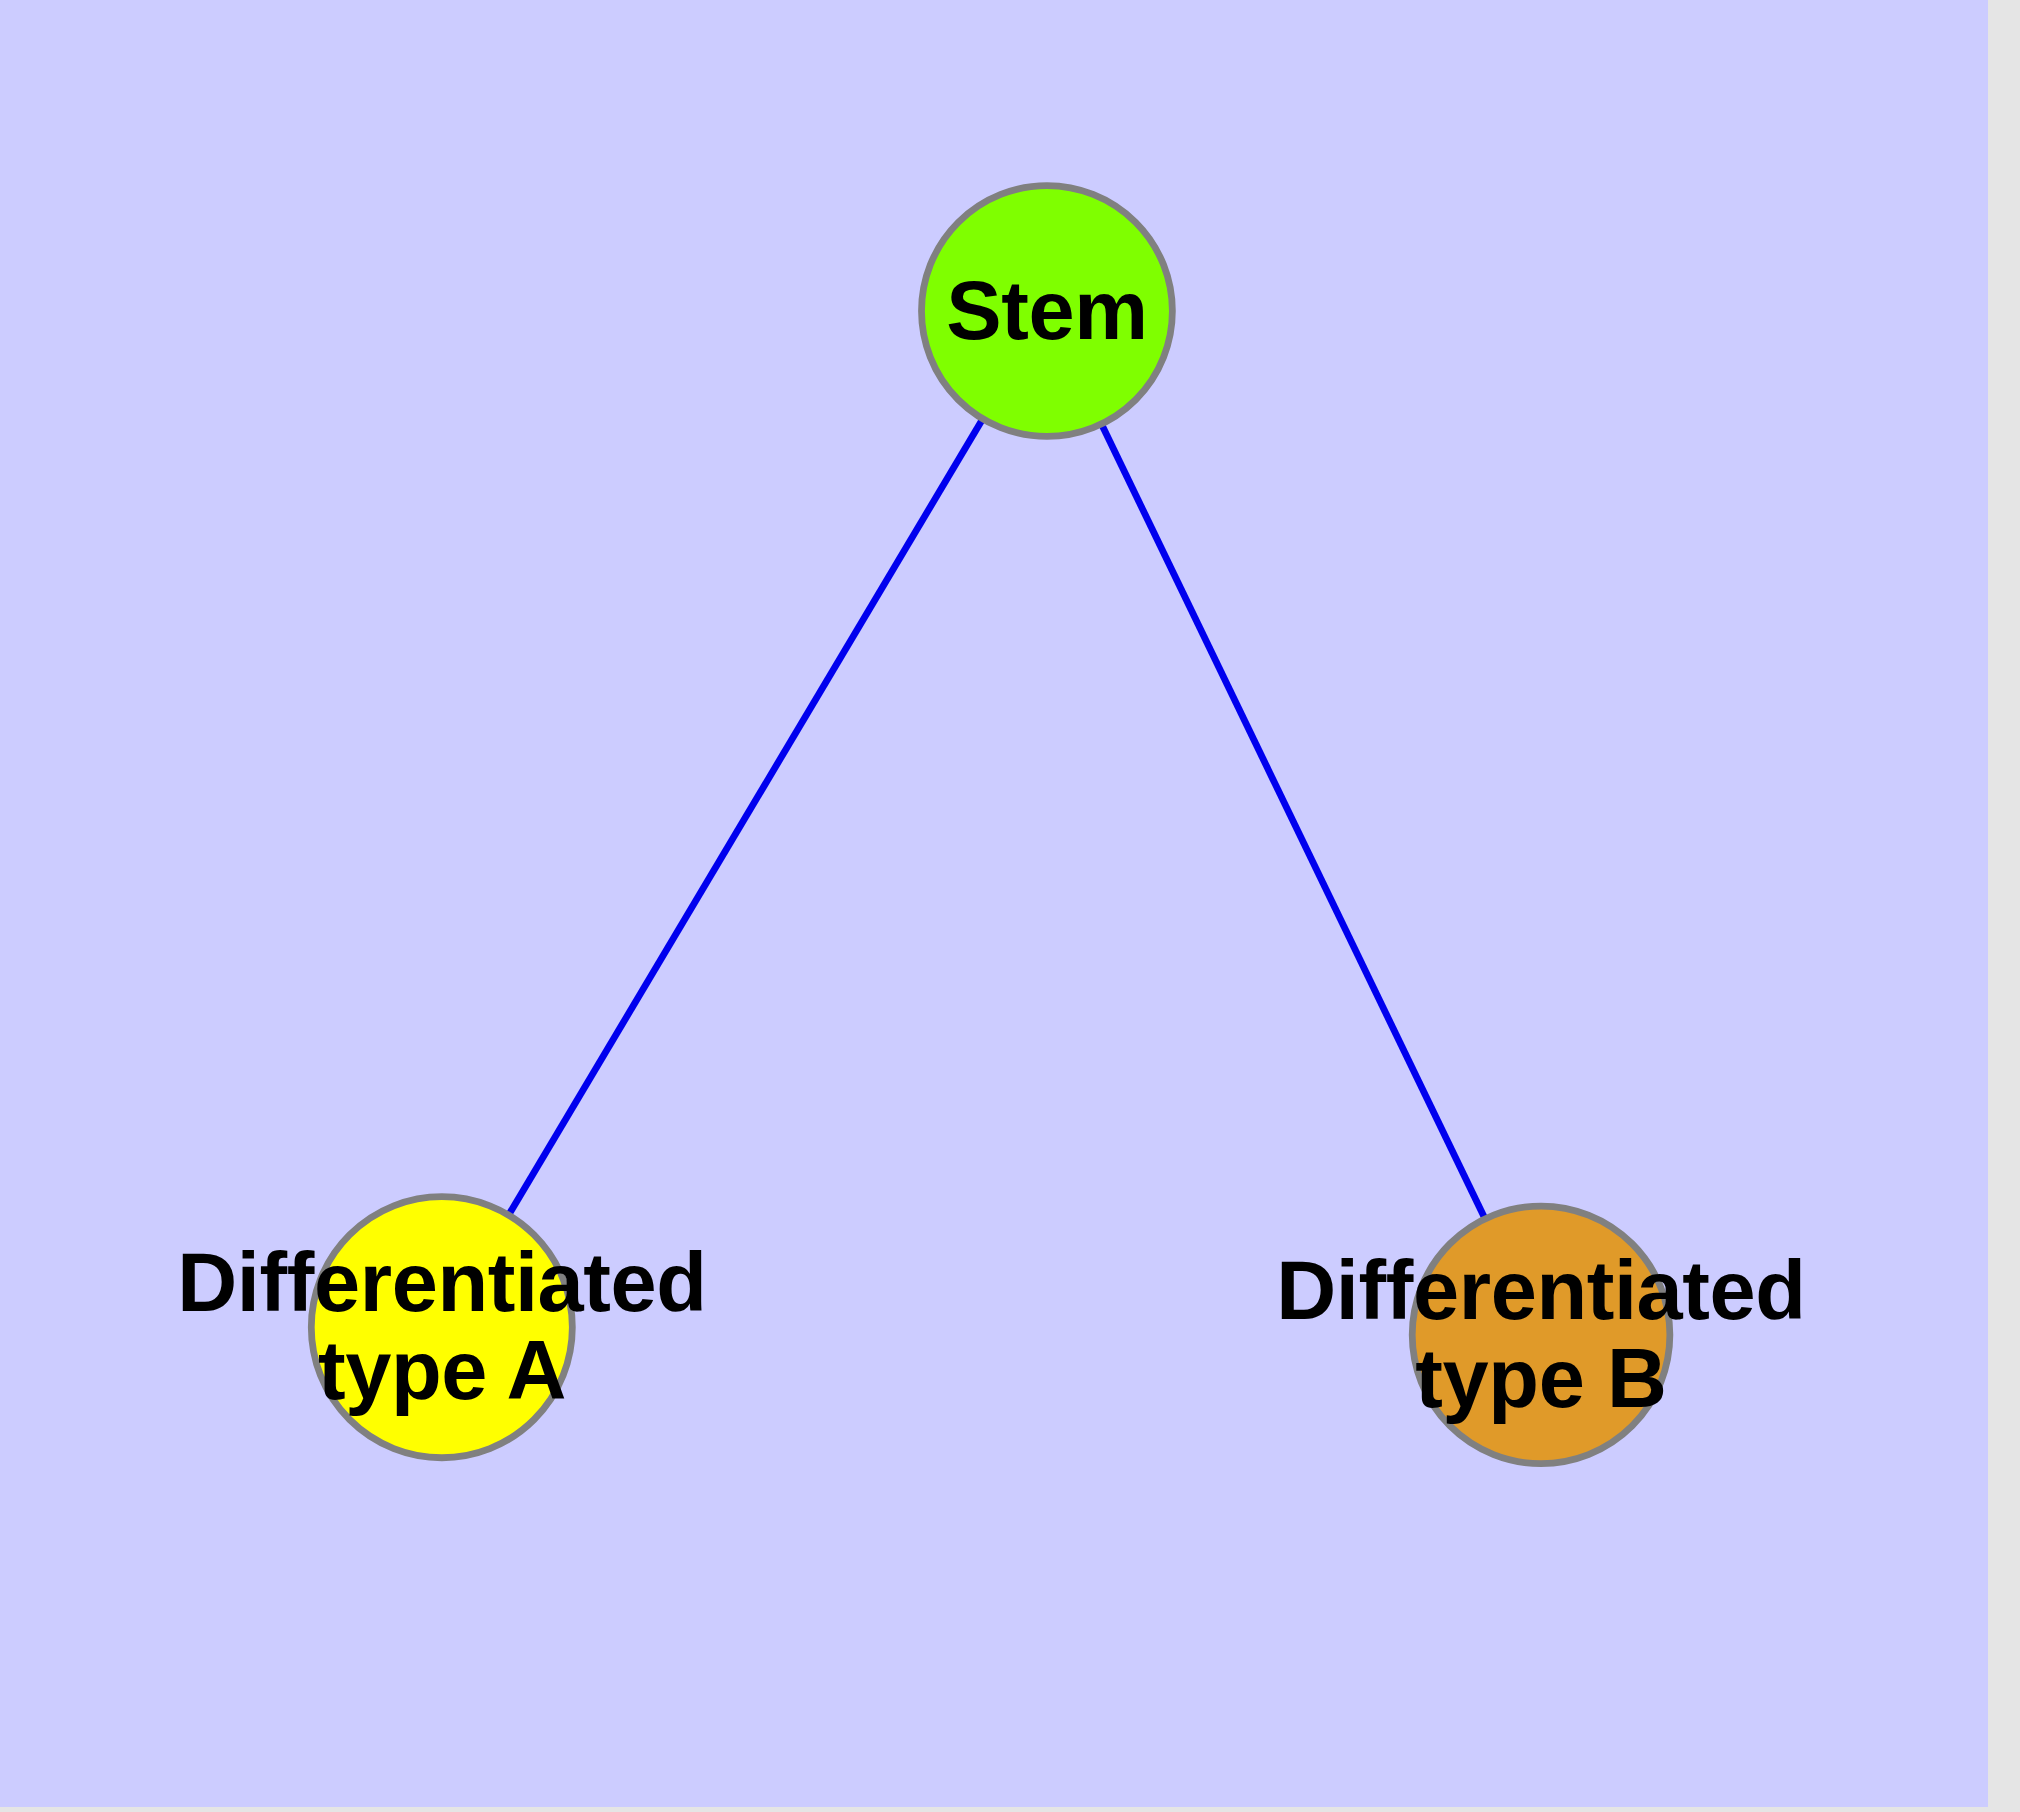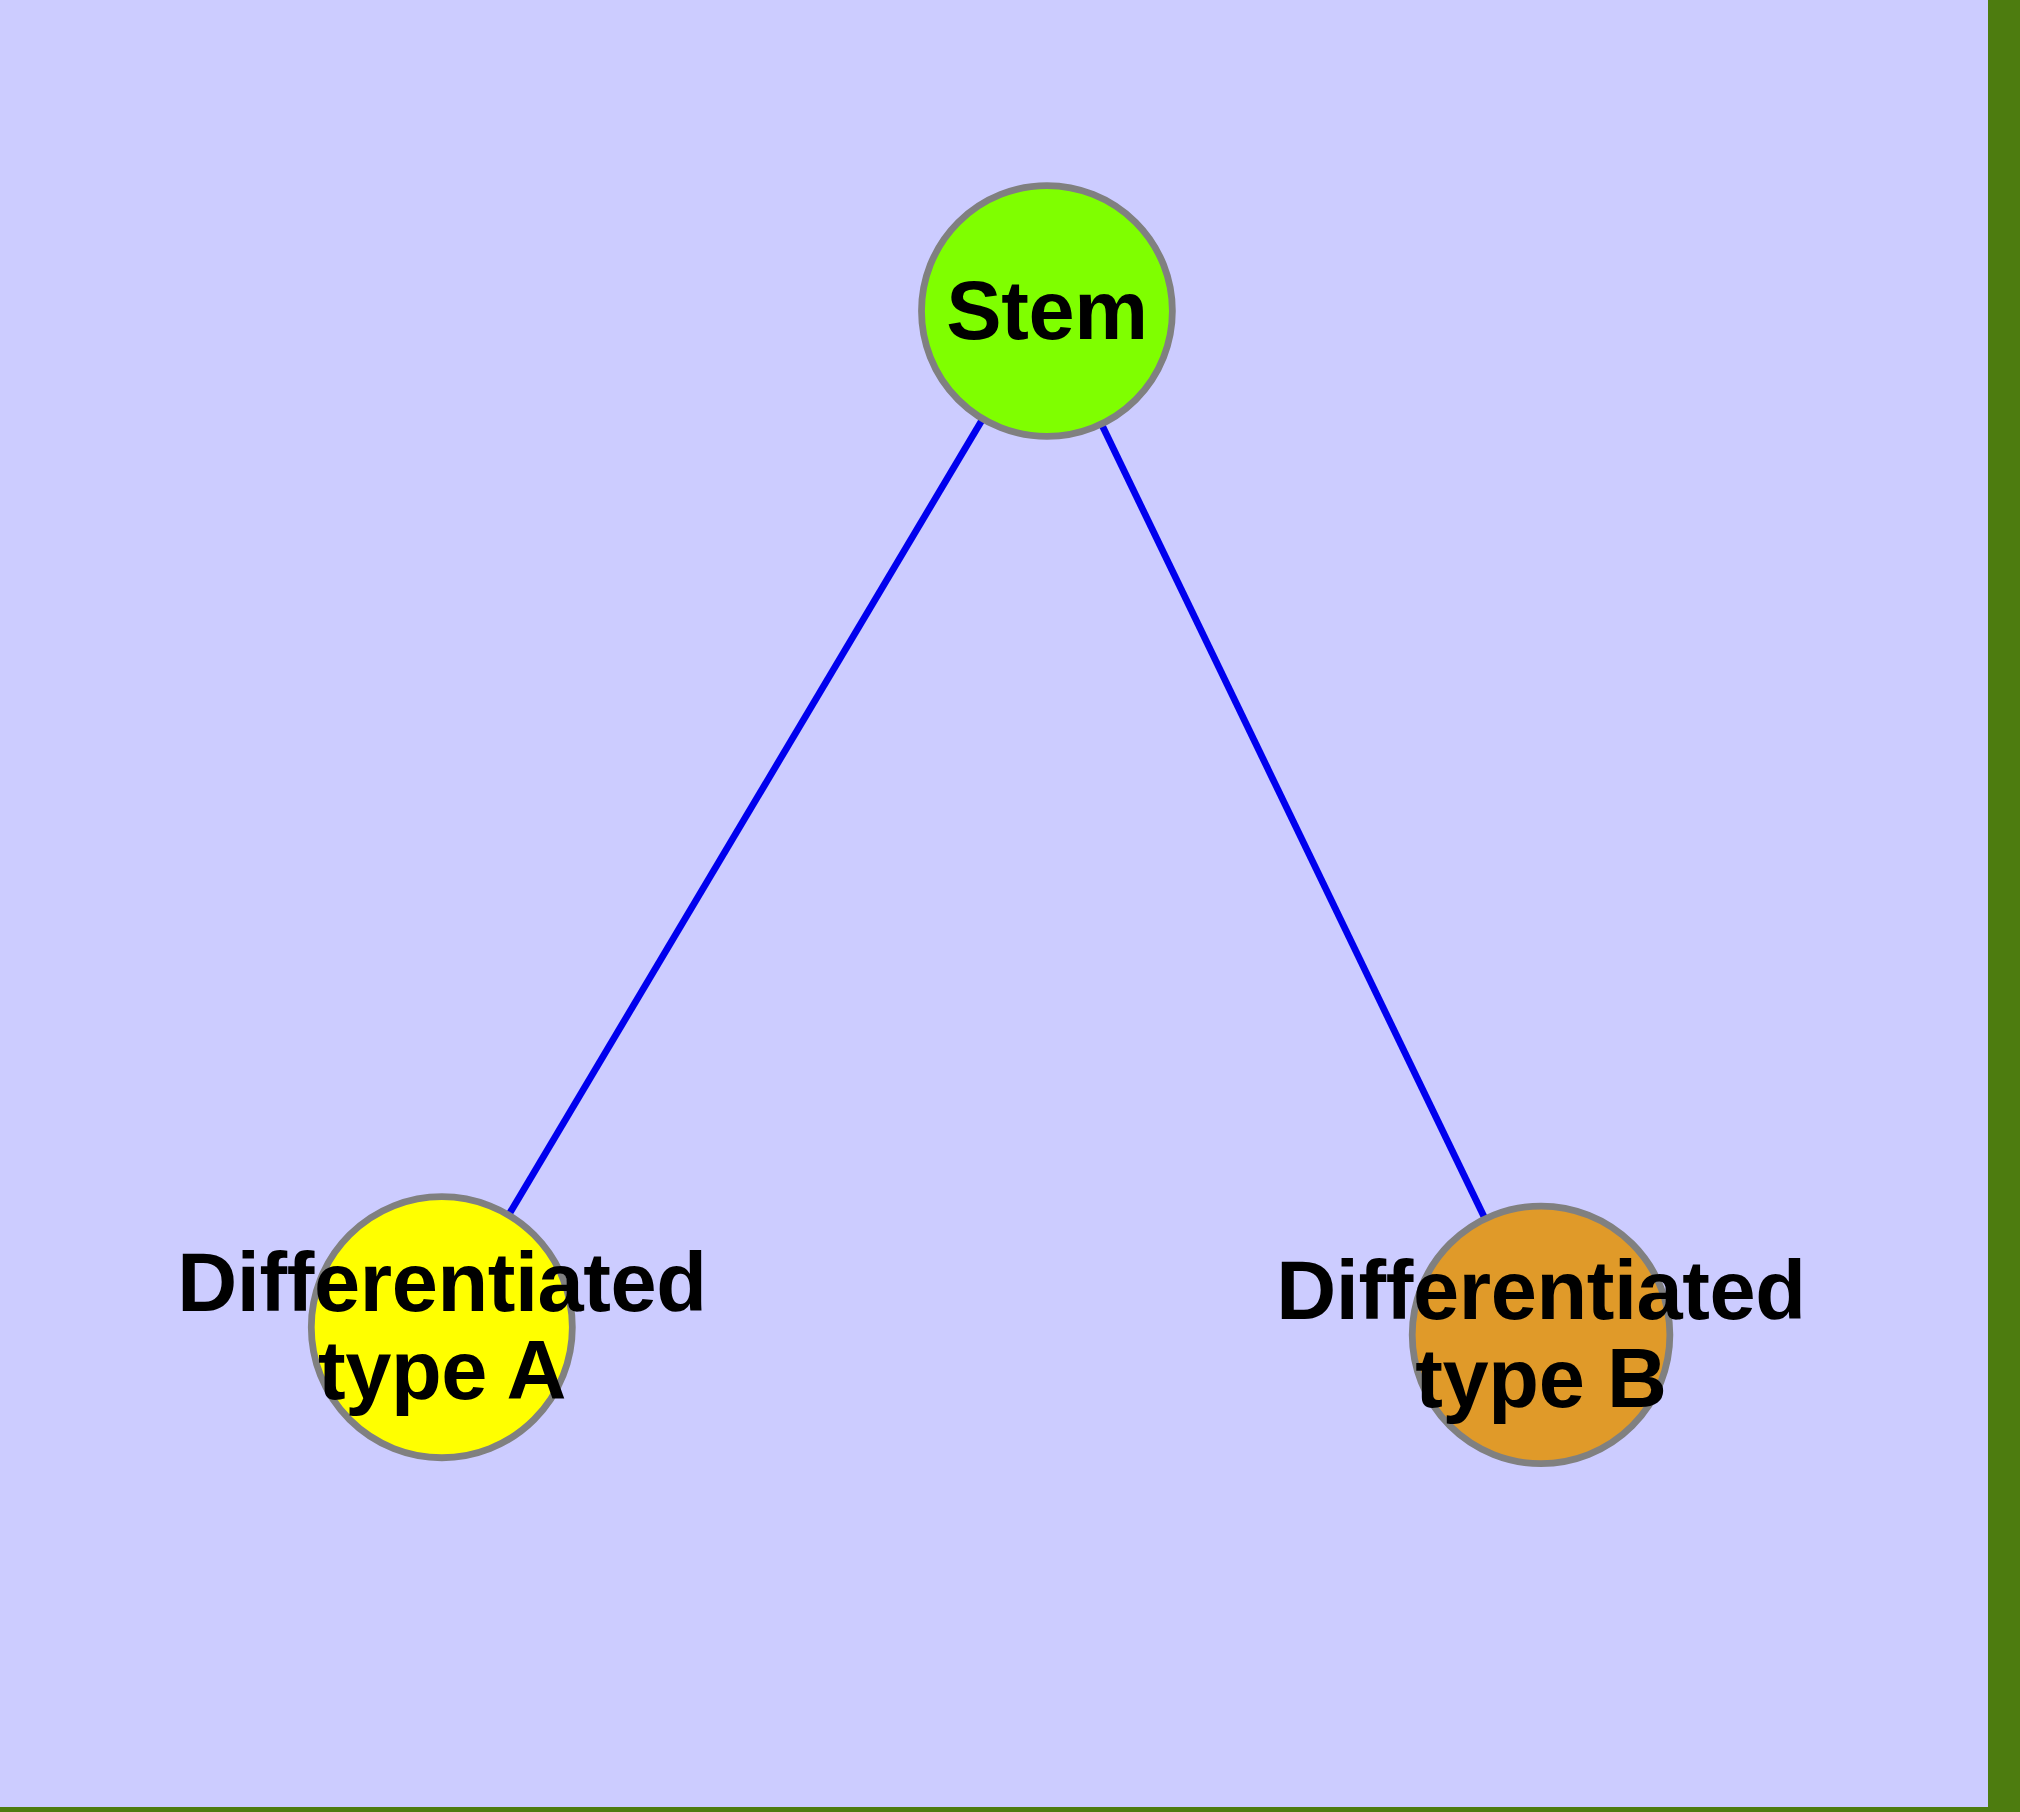--- a/index.html
+++ b/index.html
@@ -39,21 +39,21 @@
     text-align: center;
     white-space: pre;
     transform: translate(-50%, -50%);
     letter-spacing: -0.4px;
     pointer-events: none;
   }
 </style>
 </head>
 <body>
 
-<div id="canvas" style="width: 2021px; height: 1812px; background: #4d7c0f;">
+<div id="canvas" style="width: 2021px; height: 1812px; background: #e5e5e5;">
 
   <div id="plot-background" style="background: rgb(204, 204, 255);"></div>
 
   <svg id="graph-svg" viewBox="0 0 2384 2138" xmlns="http://www.w3.org/2000/svg">
     <g id="edge-layer">
       <line x1="1235" y1="367" x2="521" y2="1566" stroke="#0000ee" stroke-width="8" stroke-linecap="butt"></line>
       <line x1="1235" y1="367" x2="1818" y2="1575" stroke="#0000ee" stroke-width="8" stroke-linecap="butt"></line>
     </g>
     <g id="node-layer">
       <circle cx="1235" cy="367" r="148" fill="#7fff00" stroke="#808080" stroke-width="8"></circle>

